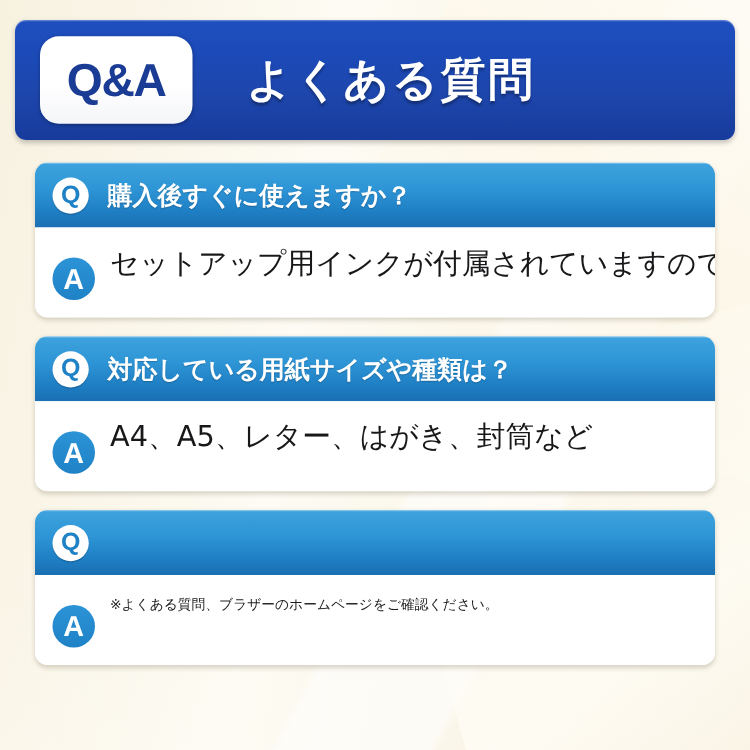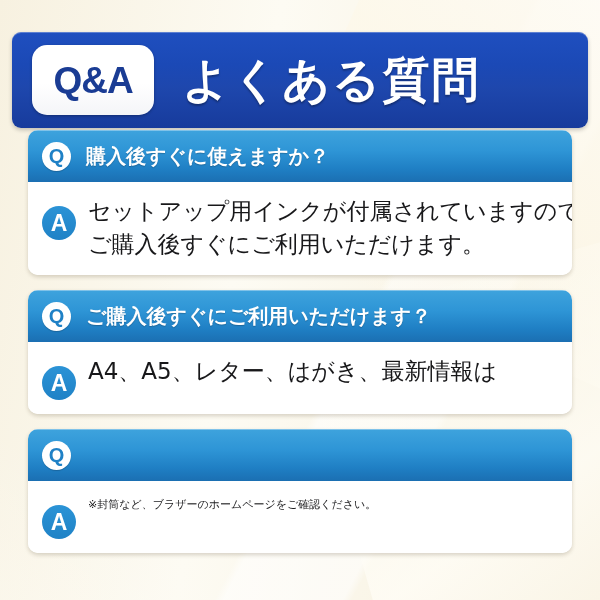--- a/index.html
+++ b/index.html
@@ -54,21 +54,21 @@
     height: 430px;
     background: linear-gradient(20deg, #fffdf7 0%, rgba(255,253,247,0) 75%);
     transform: rotate(14deg);
     opacity: .7;
   }
 
   
   .header-banner {
     position: absolute;
     left: 12px;
-    top: 32px;
+    top: 16px;
     width: 576px;
     height: 96px;
     border-radius: 9px;
     background: linear-gradient(180deg, #1f4fbf 0%, #1b49b6 34%, #1e47ad 58%, #173b9c 100%);
     box-shadow: 0 2px 4px rgba(0,0,0,.22), inset 0 1px 0 rgba(255,255,255,.28);
     display: flex;
     align-items: center;
     padding-left: 20px;
     box-sizing: border-box;
   }
@@ -86,24 +86,24 @@
   .qa-badge-text {
     color: #1a3c94;
     font-size: 37px;
     font-weight: bold;
     letter-spacing: -1px;
     line-height: 1;
     font-family: "Liberation Sans", "DejaVu Sans", sans-serif;
   }
   .header-title {
     color: #ffffff;
-    font-size: 47px;
+    font-size: 36px;
     font-weight: bold;
     letter-spacing: 2px;
-    margin-left: 28px;
+    margin-left: 43px;
     text-shadow: 0 2px 2px rgba(0,0,0,.30);
     white-space: nowrap;
     font-family: "DejaVu Sans", "Liberation Sans", sans-serif;
   }
 
   
   .faq-list {
     position: absolute;
     left: 28px;
     top: 130px;
@@ -225,52 +225,51 @@
           <span class="q-badge-letter">Q</span>
         </span>
         <span class="q-text">購入後すぐに使えますか？</span>
       </div>
       <div class="a-row">
         <span class="a-badge">
           <span class="a-badge-letter">A</span>
         </span>
         <div class="a-body">
           <div class="a-line">セットアップ用インクが付属されていますので、</div>
-          <div class="a-line">ご購入後すぐにご利用いただけます。</div>
         </div>
       </div>
     </div>
 
     <div class="faq-card">
       <div class="q-row">
         <span class="q-badge">
           <span class="q-badge-letter">Q</span>
         </span>
-        <span class="q-text">ご購入後すぐにご利用いただけます？</span>
+        <span class="q-text">対応している用紙サイズや種類は？</span>
       </div>
       <div class="a-row">
         <span class="a-badge">
           <span class="a-badge-letter">A</span>
         </span>
         <div class="a-body">
-          <div class="a-line">A4、A5、レター、はがき、最新情報は</div>
+          <div class="a-line">A4、A5、レター、はがき、封筒など</div>
         </div>
       </div>
     </div>
 
     <div class="faq-card">
       <div class="q-row">
         <span class="q-badge">
           <span class="q-badge-letter">Q</span>
         </span>
       </div>
       <div class="a-row">
         <span class="a-badge">
           <span class="a-badge-letter">A</span>
         </span>
         <div class="a-body">
-          <div class="a-note">※封筒など、ブラザーのホームページをご確認ください。</div>
+          <div class="a-note">※よくある質問、ブラザーのホームページをご確認ください。</div>
         </div>
       </div>
     </div>
 
   </div>
 </div>
 
 </body></html>

